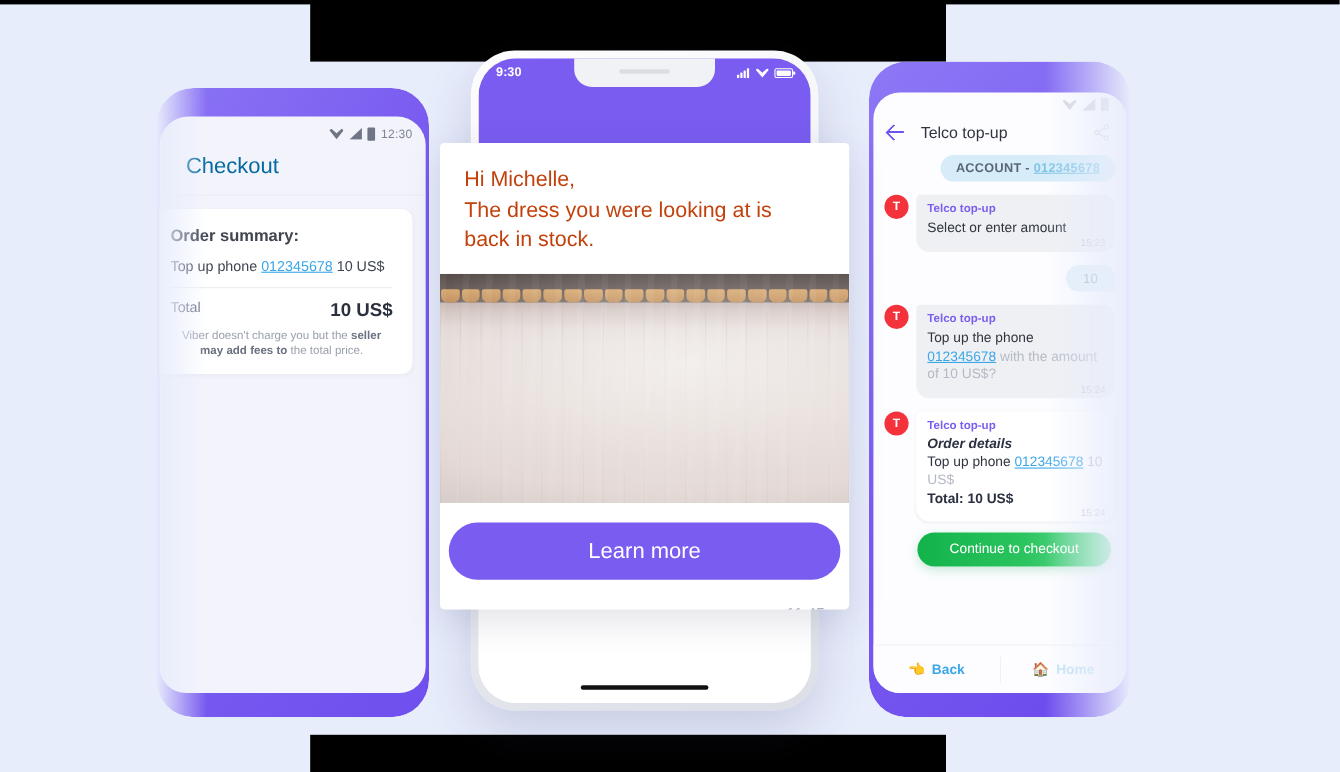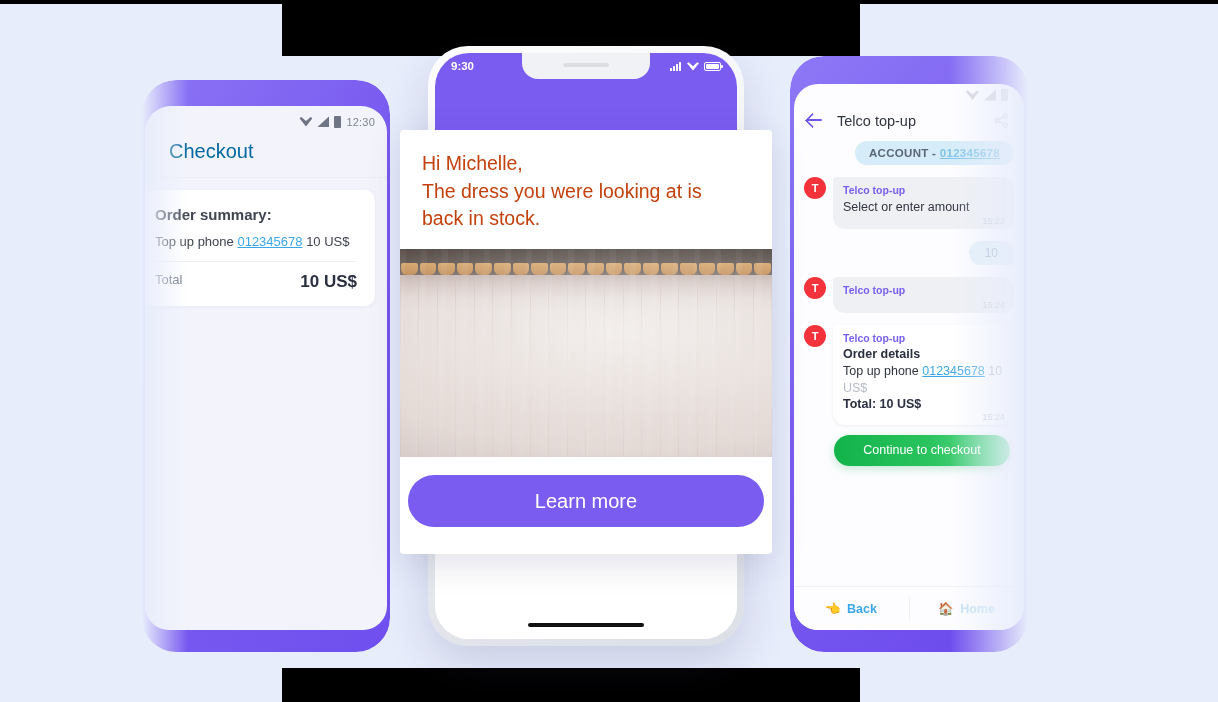--- a/index.html
+++ b/index.html
@@ -109,21 +109,21 @@
         color:#fff; font-size:11px; font-weight:bold; display:flex;
         align-items:center; justify-content:center; flex:0 0 auto; }
   .bub { background:#eff0f3; border-radius: 4px 12px 12px 12px;
          padding: 7px 10px 14px 10px; position:relative; min-width: 120px; flex:1; }
   .bub.white { background:#fff; box-shadow:0 1px 3px rgba(40,40,80,.07); }
   .bub .sender { font-size:10.5px; font-weight:bold; color:#7a5ef0; margin-bottom:3px; }
   .bub .body { font-size:12.5px; color:#30353f; line-height:1.3; }
   .bub .body .num { color:#3ba7e8; text-decoration:underline; }
   .bub .body .dim { color:#b5bac6; }
   .bub .tm { position:absolute; right:9px; bottom:3px; font-size:9px; color:#c6cad4; }
-  .bub .odt { font-size:12.5px; font-weight:bold; color:#2b3040; margin-bottom:2px;}
+  .bub .odt { font-size:12.5px; font-weight:bold; color:#2b3040; margin-bottom:2px;font-style:italic;}
   .bub .tot { font-size:12.5px; font-weight:bold; color:#2b3040; margin-top:1px;}
   .bub-out { margin: 12px 0 0 auto; width: fit-content;
     background:#e3f0f8; color:#9fb4c3; font-size:12px;
     border-radius: 12px 12px 4px 12px; padding: 5px 16px; }
   .btn-green { margin: 10px 4px 0 30px; height: 31px; border-radius: 16px;
     background: linear-gradient(90deg,#12b34a 0%, #2bc45f 55%, #6ddf9a 100%);
     color:#fff; font-size:12.5px; display:flex; align-items:center;
     justify-content:center; box-shadow: 0 3px 10px rgba(30,170,90,.25); }
   .r-nav { position:absolute; left:0; right:0; bottom:0; height:44px;
     display:flex; background:#fdfdff; border-top:1px solid #f0f1f6; }
@@ -237,20 +237,23 @@
         <div class="l-line">
           <span>Top up phone</span>
           <span class="l-link">012345678</span>
           <span>10 US$</span>
         </div>
         <div class="l-hr"></div>
         <div class="l-total-row">
           <span class="l-total-lab">Total</span>
           <span class="l-total-val">10 US$</span>
         </div>
+        <div class="l-note">
+          <span>Viber doesn't charge you but the </span><b>seller may add fees to</b><span> the total price.</span>
+        </div>
       </div>
 
 
     </div>
   </div>
 
   <div class="phone" id="phone-right">
     <div class="screen">
 
       <div class="r-status">
@@ -287,20 +290,21 @@
             <div class="tm">15:23</div>
           </div>
         </div>
 
         <div class="bub-out">10</div>
 
         <div class="msg">
           <div class="av">T</div>
           <div class="bub">
             <div class="sender">Telco top-up</div>
+            <div class="body"><span>Top up the phone </span><span class="num">012345678</span><span class="dim"> with the amount of 10 US$?</span></div>
             <div class="tm">15:24</div>
           </div>
         </div>
 
         <div class="msg">
           <div class="av">T</div>
           <div class="bub white">
             <div class="sender">Telco top-up</div>
             <div class="odt">Order details</div>
             <div class="body"><span>Top up phone </span><span class="num">012345678</span><span class="dim"> 10 US$</span></div>

